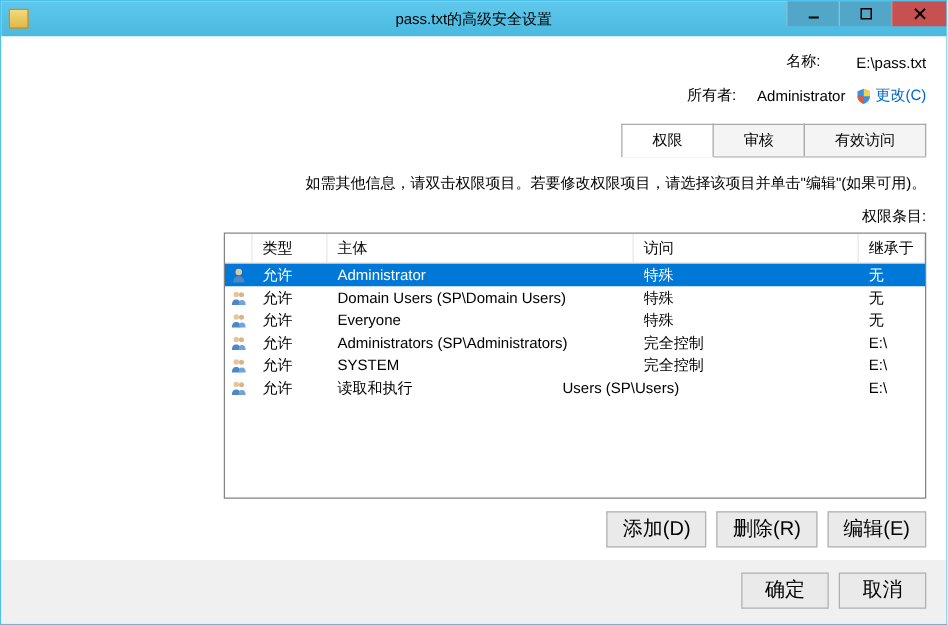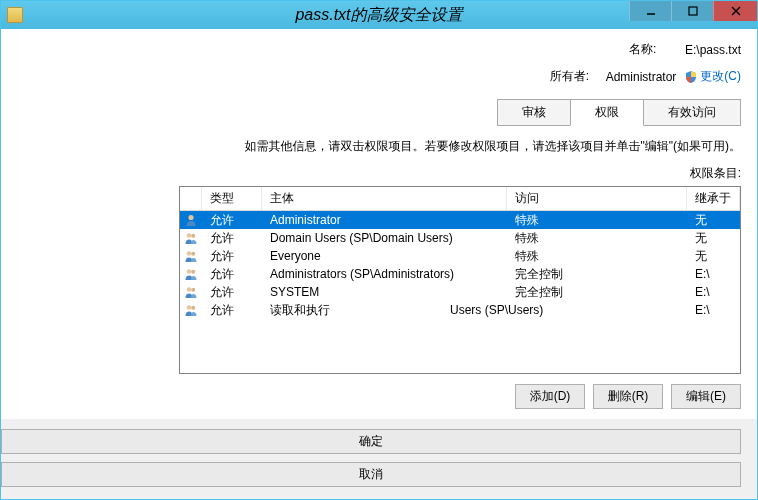--- a/index.html
+++ b/index.html
@@ -1,20 +1,20 @@
 <!DOCTYPE html>
 <html><head>
 <meta charset="utf-8">
 <style>
 * { box-sizing: border-box; margin: 0; padding: 0; font-family: "Microsoft YaHei", "Segoe UI", Tahoma, sans-serif; font-size: 12px; }
 body { background: #fff; width: 758px; height: 500px; overflow: hidden; }
 .window { width: 758px; height: 500px; border: 1px solid #4ec2ea; display: flex; flex-direction: column; background: #fff; }
 .titlebar { height: 28px; background: linear-gradient(#5fc8ec, #4ab9e0); display: flex; align-items: center; position: relative; }
 .titlebar .icon { width: 16px; height: 16px; margin-left: 6px; background: linear-gradient(#f3d97a, #e0b84a); border: 1px solid #b8943a; border-radius: 1px; }
-.titlebar .title { position: absolute; left: 50%; transform: translateX(-50%); color: #000; font-size: 16px; font-style: italic; }
+.titlebar .title { position: absolute; left: 50%; transform: translateX(-50%); color: #000; font-size: 12px; }
 .titlebar .controls { margin-left: auto; display: flex; height: 100%; }
 .titlebar .btn { width: 42px; height: 20px; display: flex; align-items: center; justify-content: center; border-left: 1px solid rgba(255,255,255,0.3); }
 .titlebar .btn.min { background: #52a7c9; }
 .titlebar .btn.max { background: #52a7c9; }
 .titlebar .btn.close { background: #c75050; width: 44px; }
 .titlebar .btn svg { display: block; }
 .body { flex: 1; padding: 12px 16px 10px 16px; display: flex; flex-direction: column; background: #fff; align-items: flex-end; }
 .field-row { display: flex; align-items: center; margin-bottom: 10px; }
 .field-label { width: 56px; }
 .owner-val { margin-right: 8px; }
@@ -35,23 +35,23 @@
 .col-principal { width: 245px; }
 .col-access { width: 180px; }
 .col-inherit { flex: 1; }
 .row { display: flex; align-items: center; padding: 1px 0; height: 18px; }
 .row.selected { background: #0078d7; color: #fff; }
 .row .cell { padding: 0 8px; overflow: hidden; white-space: nowrap; }
 .icon-cell { width: 22px; display: flex; justify-content: center; padding: 0; }
 .user-icon { width: 14px; height: 14px; }
 .btnrow { display: flex; gap: 8px; margin-top: 10px; }
 .btnrow2 { margin-top: 8px; }
-.wbtn { min-width: 70px; padding: 3px 12px; background: #eaeaea; border: 1px solid #b0b0b0; cursor: pointer; font-size: 12px; }
+.wbtn { min-width: 70px; padding: 3px 12px; background: #eaeaea; border: 1px solid #b0b0b0; cursor: pointer; font-size: 16px; }
 .wbtn.disabled { color: #9a9a9a; }
-.footer { display: flex; justify-content: flex-end; gap: 8px; padding: 10px 16px 12px 0; border-top: 0; background: #f0f0f0; flex-direction: column; }
+.footer { display: flex; justify-content: flex-end; gap: 8px; padding: 10px 16px 12px 0; border-top: 0; background: #f0f0f0; }
 </style>
 </head>
 <body>
 
 <div class="window">
 
   <div class="titlebar">
     <div class="icon"></div>
     <div class="title">pass.txt的高级安全设置</div>
     <div class="controls">
@@ -88,22 +88,22 @@
         <svg width="14" height="14" viewBox="0 0 14 14">
             <path d="M7 1 L12 3 V7 C12 10 9.5 12.5 7 13 C4.5 12.5 2 10 2 7 V3 Z" fill="#3b8ee0"></path>
             <path d="M7 1 L12 3 V7 H7 Z" fill="#f7d34a"></path>
             <path d="M7 7 V13 C4.5 12.5 2 10 2 7 H7 Z" fill="#e05a3b"></path>
           </svg>
       </span>
       <span class="link">更改(C)</span>
     </div>
 
     <div class="tabs">
+      <div class="tab active">权限</div>
       <div class="tab">审核</div>
-      <div class="tab active">权限</div>
       <div class="tab">有效访问</div>
     </div>
 
     <div class="infotext">如需其他信息，请双击权限项目。若要修改权限项目，请选择该项目并单击"编辑"(如果可用)。</div>
     <div class="sublabel">权限条目:</div>
 
     <div class="listbox">
       <div class="list-header">
         <div class="col col-icon"></div>
         <div class="col col-type">类型</div>

